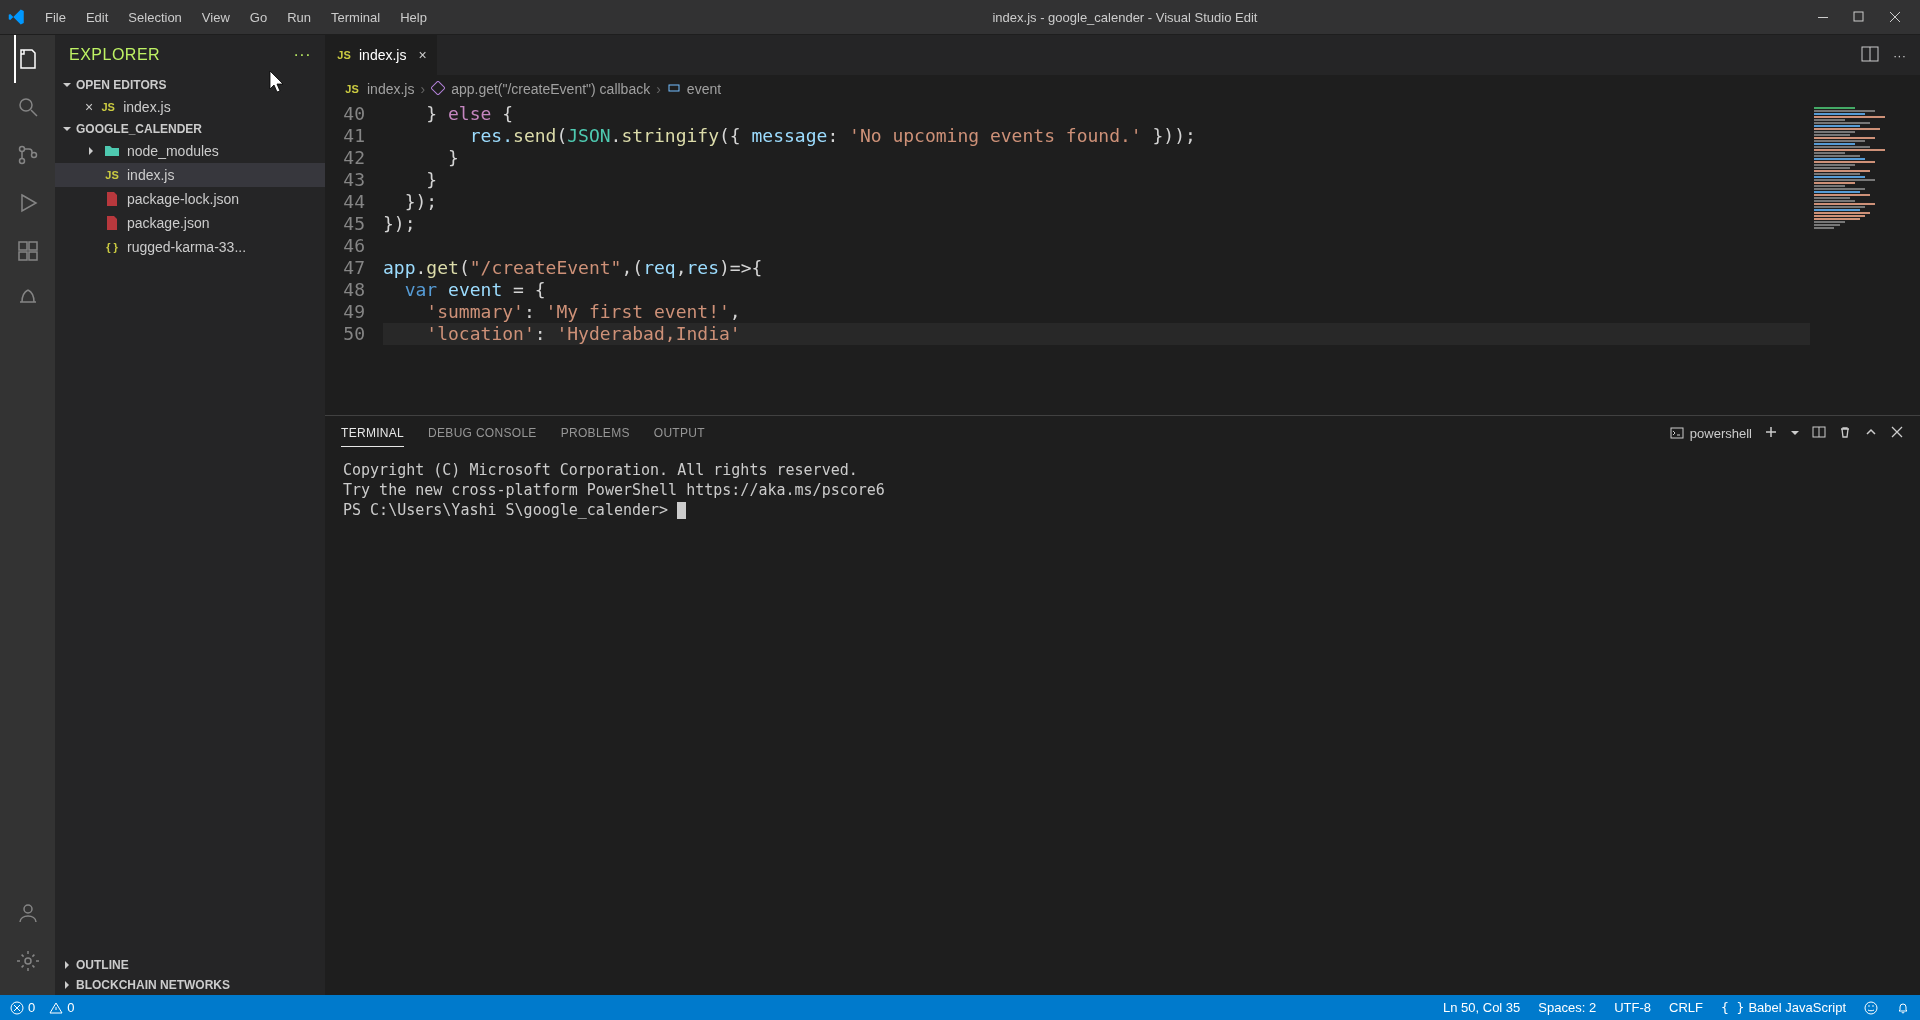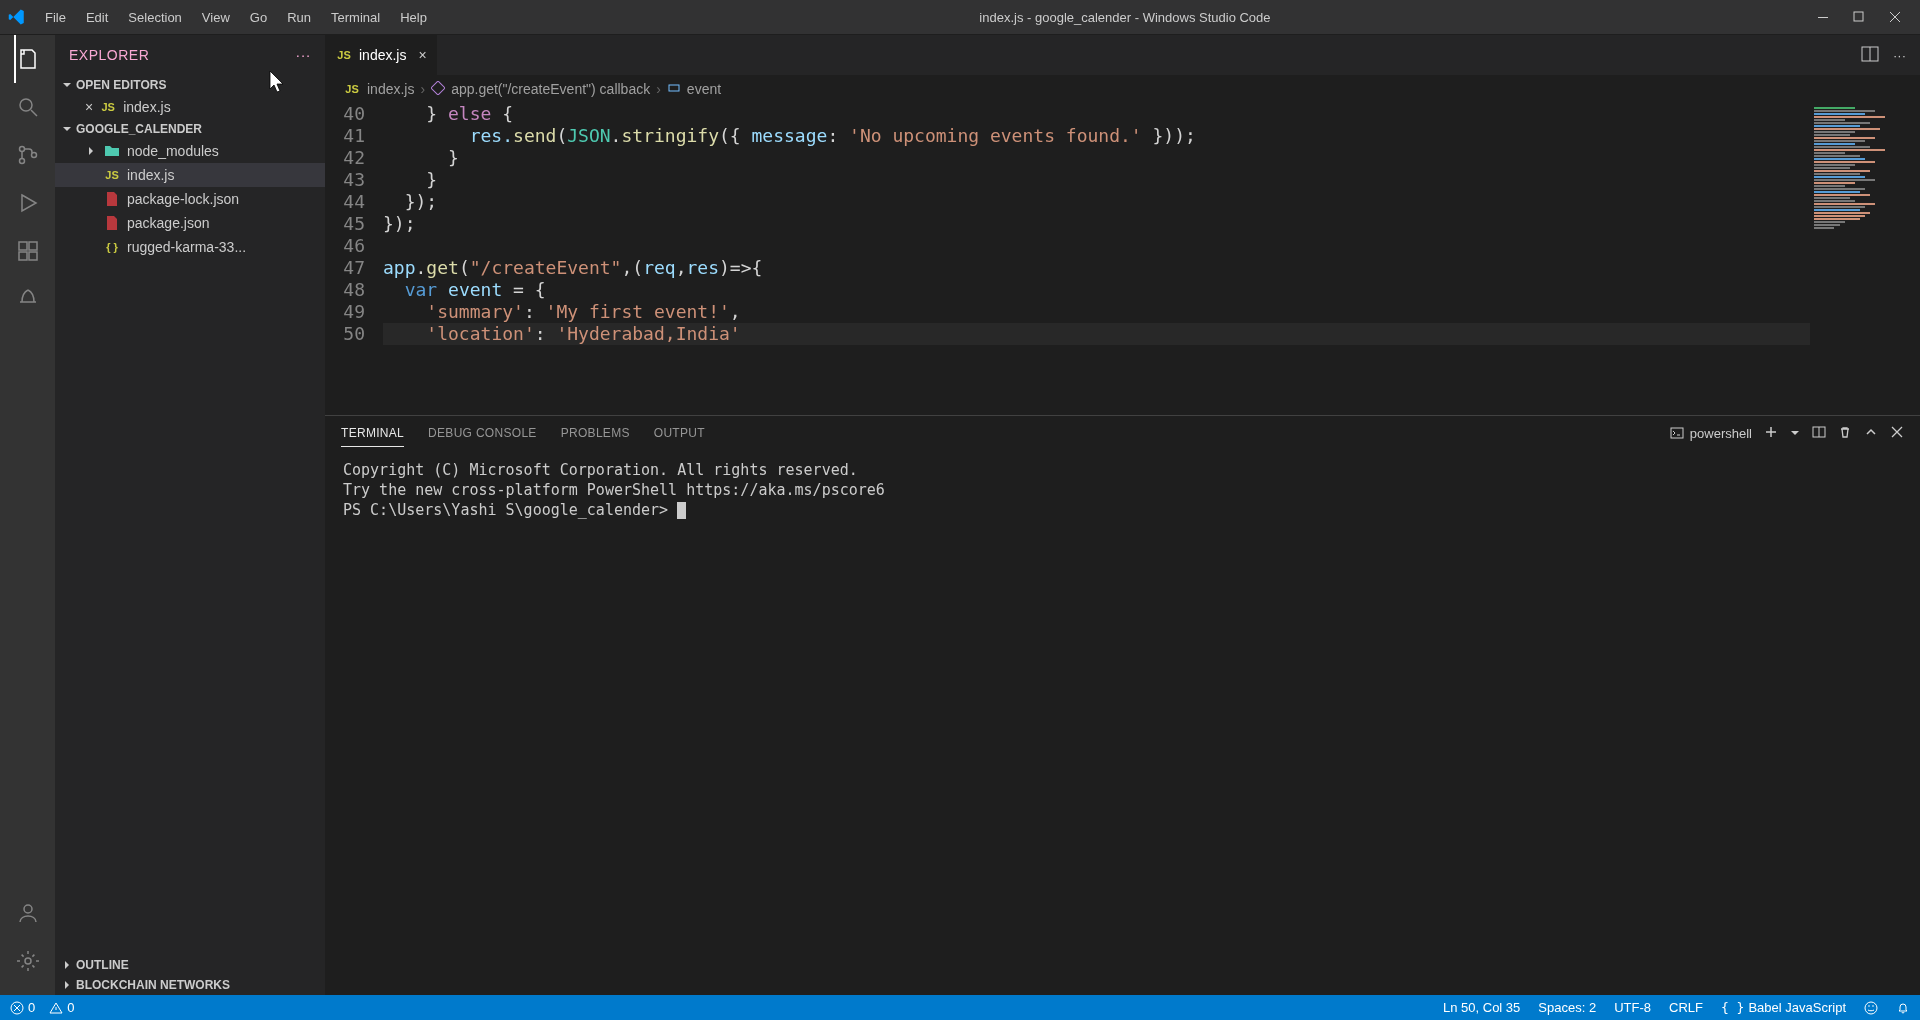--- a/index.html
+++ b/index.html
@@ -87,22 +87,22 @@
   background: #252526;
   display: flex;
   flex-direction: column;
 }
 .sidebar-header {
   height: 40px;
   display: flex;
   align-items: center;
   justify-content: space-between;
   padding: 0 14px;
-  font-size: 14px;
-  color: #f9a8d4;
+  font-size: 16px;
+  color: #bef264;
   letter-spacing: 0.5px;
 }
 .section-header {
   display: flex;
   align-items: center;
   padding: 3px 6px;
   font-size: 12px;
   font-weight: 600;
   color: #cccccc;
   cursor: pointer;
@@ -296,21 +296,21 @@
   <div class="menu">
     <div class="menu-item">File</div>
     <div class="menu-item">Edit</div>
     <div class="menu-item">Selection</div>
     <div class="menu-item">View</div>
     <div class="menu-item">Go</div>
     <div class="menu-item">Run</div>
     <div class="menu-item">Terminal</div>
     <div class="menu-item">Help</div>
   </div>
-  <div class="title">index.js - google_calender - Windows Studio Code</div>
+  <div class="title">index.js - google_calender - Visual Studio Edit</div>
   <div class="win-controls">
     <div class="win-btn">
         <svg width="12" height="12" viewBox="0 0 12 12">
           <rect x="1" y="6" width="10" height="1" fill="#ccc"></rect>
         </svg>
       </div>
     <div class="win-btn">
         <svg width="12" height="12" viewBox="0 0 12 12">
           <rect x="1" y="1" width="9" height="9" fill="none" stroke="#ccc" stroke-width="1"></rect>
         </svg>

